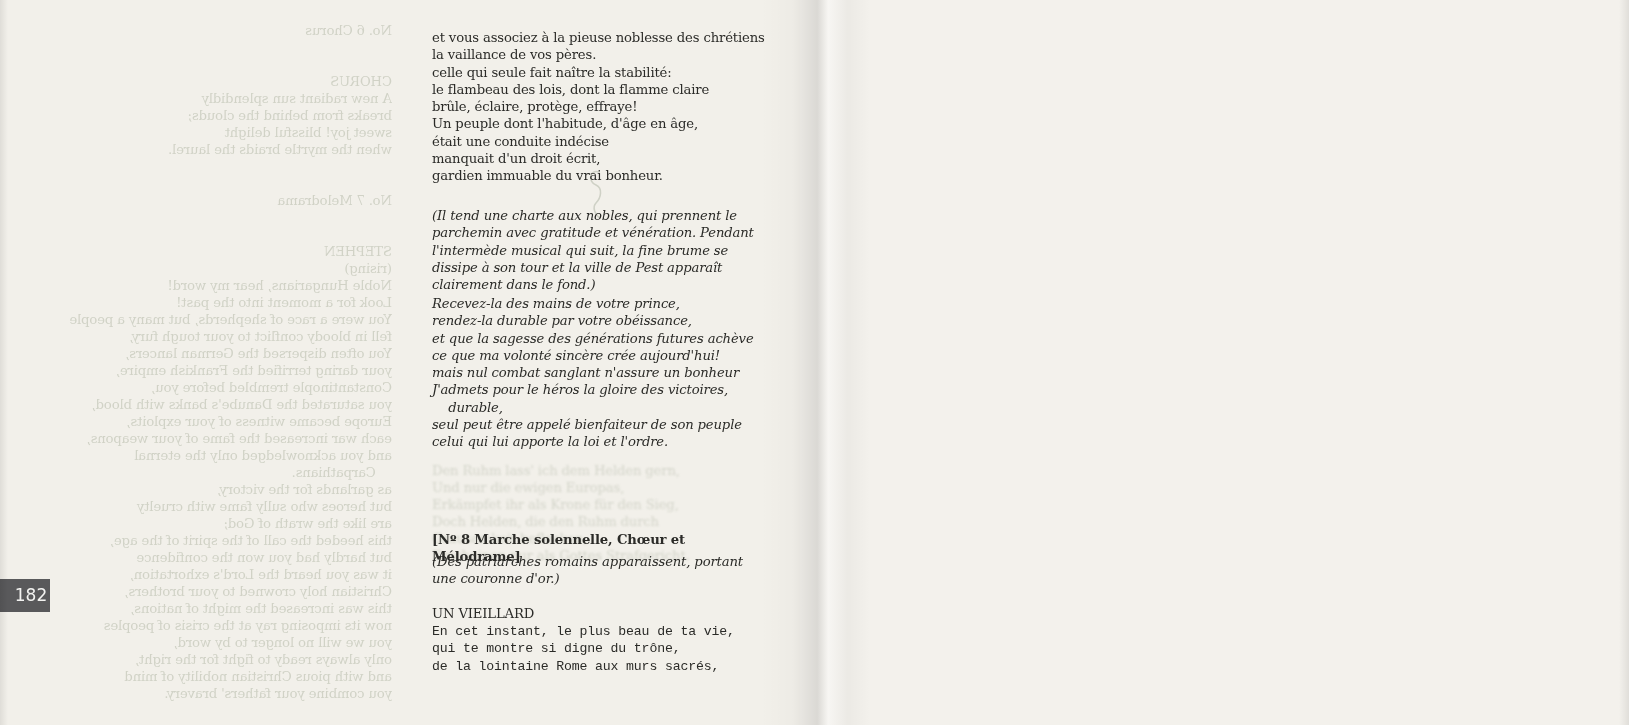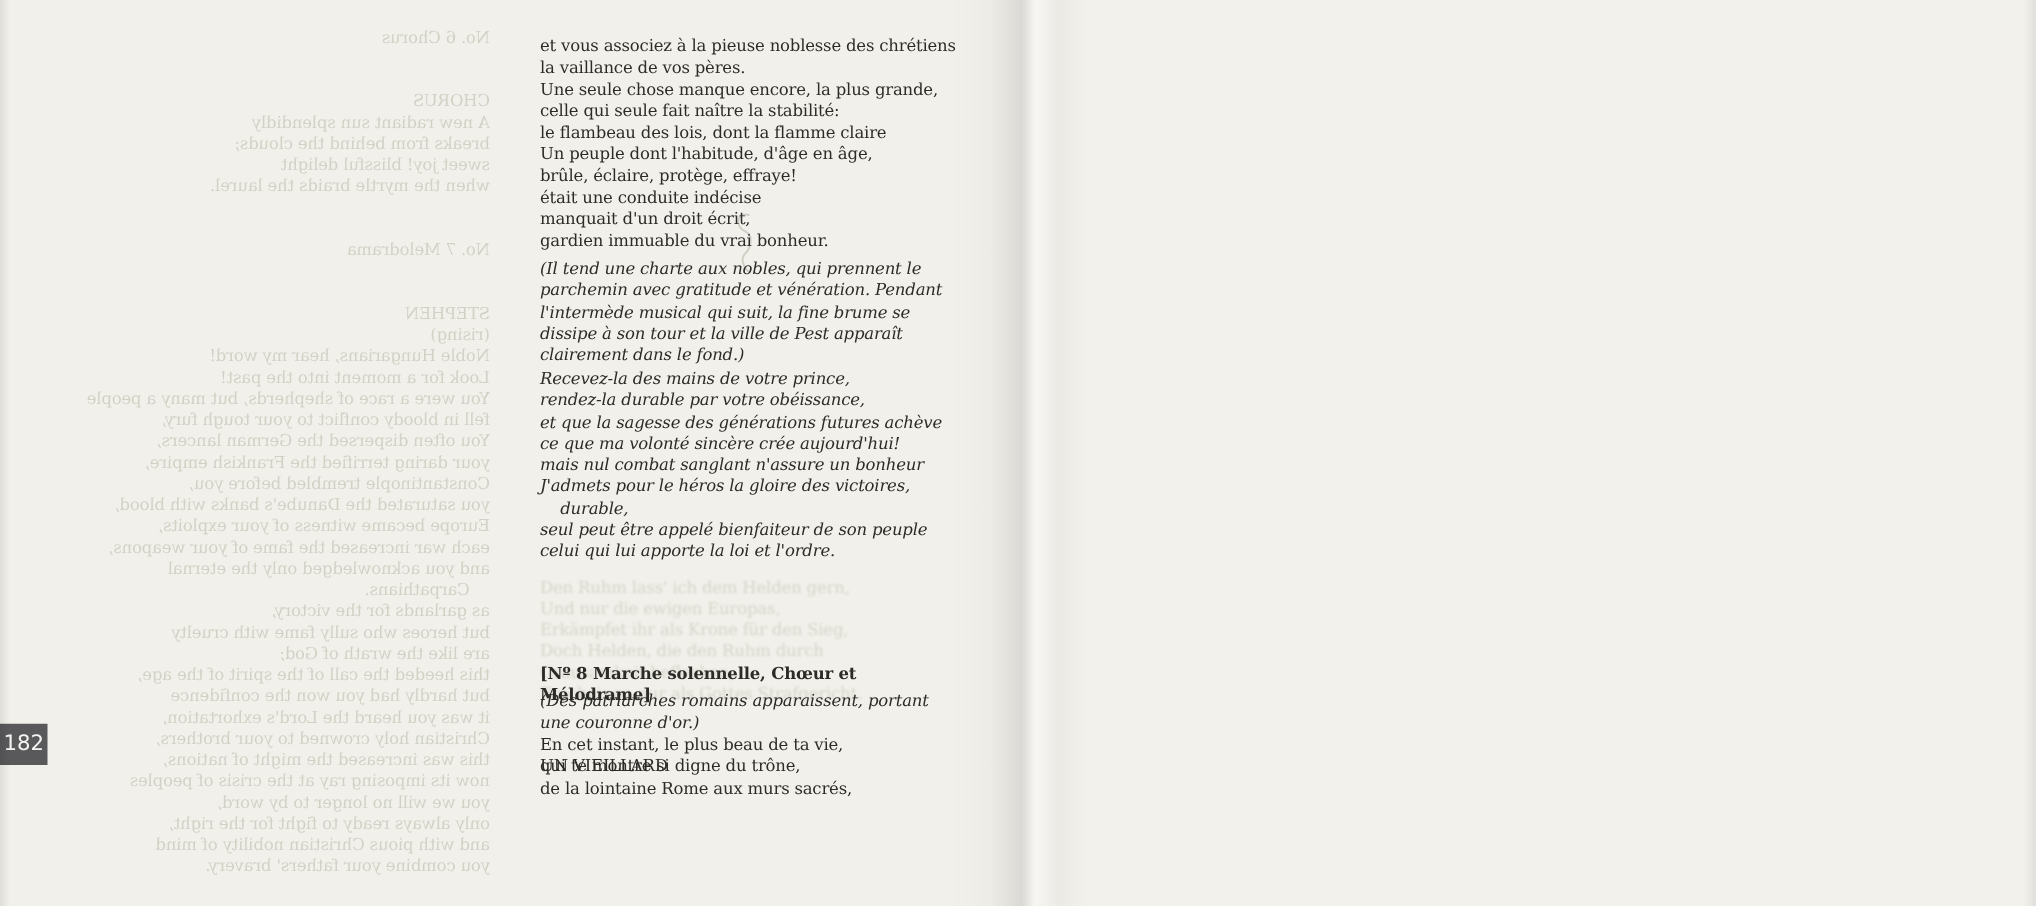--- a/index.html
+++ b/index.html
@@ -28,34 +28,35 @@
 
   
   #col-french{left:432px;top:0;width:335px;height:725px;}
 
   .b-stanza1{top:29px;}
   .b-stage1{top:207px;}
   .b-stanza2{top:295px;font-style:italic;}
   .b-header{top:531px;font-weight:bold;}
   .b-stage2{top:553px;}
   .b-speaker{top:605px;}
-  .b-stanza3{top:588px;}
+  .b-stanza3{top:623px;font-family:Liberation Mono, monospace;}
 
   
   .ghost{position:absolute;font-size:13.2px;line-height:17px;letter-spacing:-0.15px;}
   .ghost.mirror{transform:scaleX(-1);}
   #ghost-left{left:55px;top:22px;width:337px;color:#c6c9bb;opacity:0.75;filter:blur(0.5px);}
   #ghost-left-german{left:432px;top:462px;width:330px;color:#cccec2;opacity:0.8;filter:blur(0.8px);}
   .ghost .ln{white-space:pre;overflow:hidden;}
 
   
   .page-badge{
     position:absolute;background:#59595b;color:#f3f3f1;
     font-family:"DejaVu Sans","Liberation Sans",sans-serif;
     text-align:center;
+    padding-left:12px;
   }
   #badge-182{left:0;top:579px;width:38px;height:33px;font-size:17px;line-height:33px;}
 
   .squiggle{position:absolute;left:585px;top:168px;}
 </style>
 </head>
 <body>
 
 <div id="canvas">
 
@@ -114,25 +115,24 @@
       </div>
 
     <svg class="squiggle" width="26" height="56" viewBox="0 0 26 56">
       <path d="M14 4 C4 1 3 14 11 17 C18 20 16 30 11 35 C7 39 10 47 15 50" fill="none" stroke="#cfd1c6" stroke-width="1.6" stroke-linecap="round"></path>
     </svg>
 
     <div class="col" id="col-french">
       <div class="block b-stanza1">
           <div class="ln">et vous associez à la pieuse noblesse des chrétiens</div>
           <div class="ln">la vaillance de vos pères.</div>
-          <div class="ln">Une seule chose manque encore, la plus grande,</div>
           <div class="ln">celle qui seule fait naître la stabilité:</div>
           <div class="ln">le flambeau des lois, dont la flamme claire</div>
+          <div class="ln">brûle, éclaire, protège, effraye!</div>
           <div class="ln">Un peuple dont l'habitude, d'âge en âge,</div>
-          <div class="ln">brûle, éclaire, protège, effraye!</div>
           <div class="ln">était une conduite indécise</div>
           <div class="ln">manquait d'un droit écrit,</div>
           <div class="ln">gardien immuable du vrai bonheur.</div>
         </div>
       <div class="block b-stage1 italic">
           <div class="ln">(Il tend une charte aux nobles, qui prennent le</div>
           <div class="ln">parchemin avec gratitude et vénération. Pendant</div>
           <div class="ln">l'intermède musical qui suit, la fine brume se</div>
           <div class="ln">dissipe à son tour et la ville de Pest apparaît</div>
           <div class="ln">clairement dans le fond.)</div>

